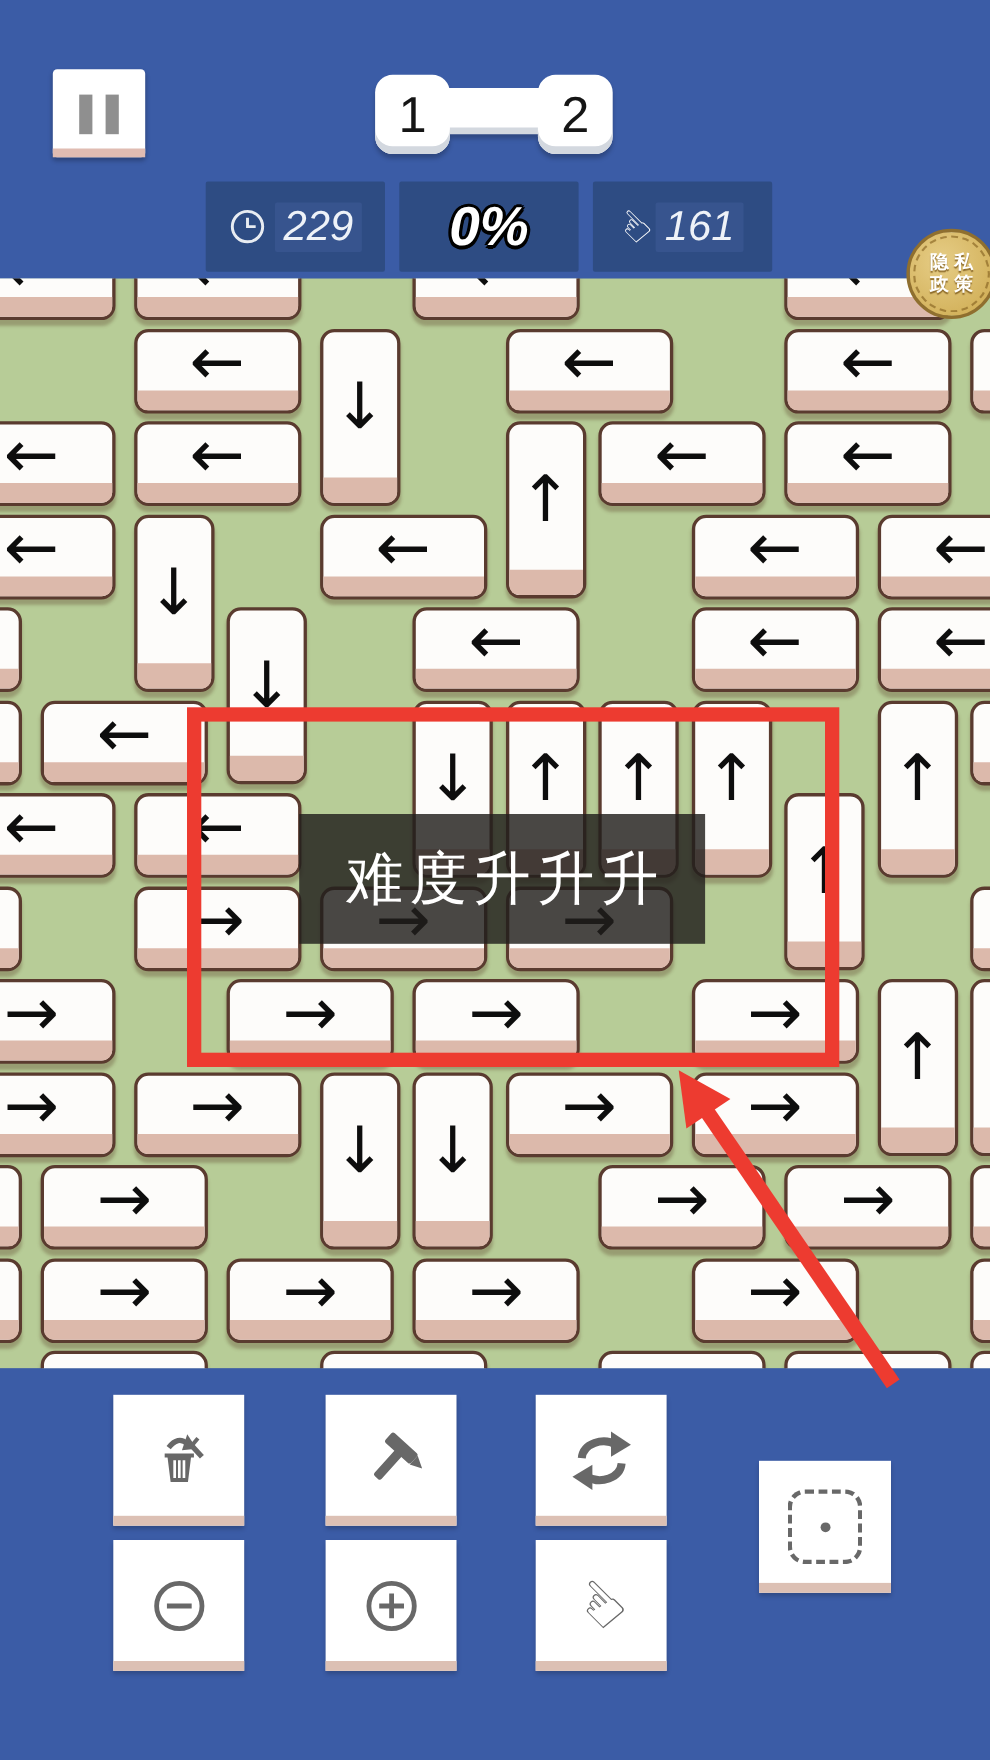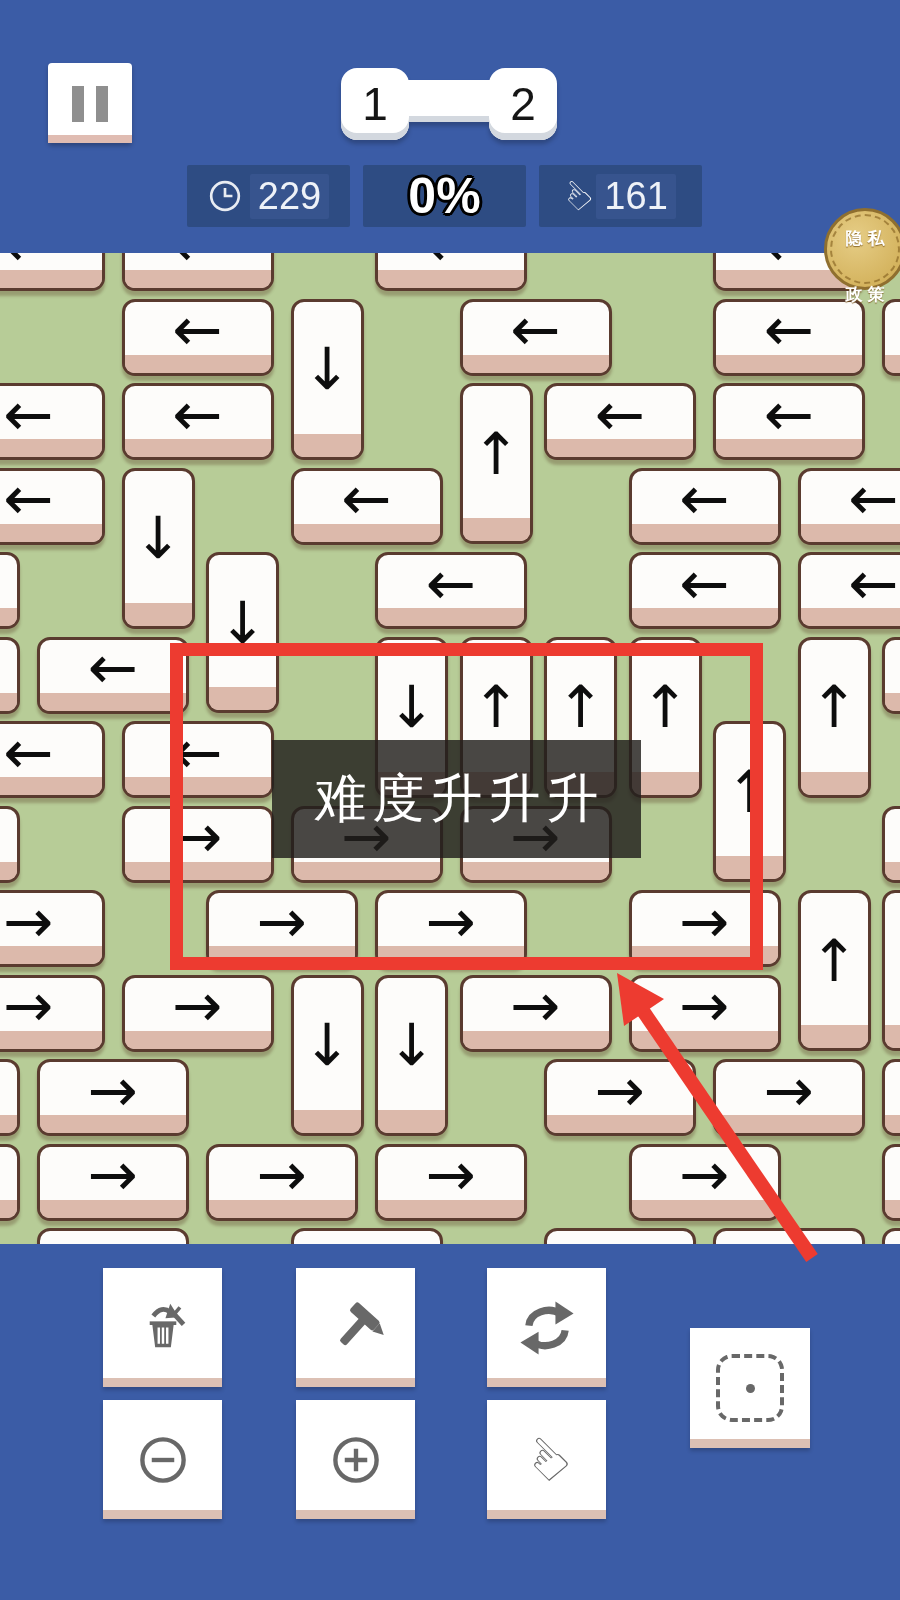--- a/index.html
+++ b/index.html
@@ -17,37 +17,37 @@
   .level-nav{position:absolute;left:341px;top:64px;width:216px;height:80px;
              filter:drop-shadow(0 4px 2px rgba(0,0,0,.22));}
   .level-block{position:absolute;top:4px;width:68px;height:72px;background:#fff;border-radius:16px;
                box-shadow:inset 0 -7px 0 #d3d8df;display:flex;align-items:center;justify-content:center;
                font-size:46px;color:#151515;}
   .level-block.left{left:0;} .level-block.right{left:148px;}
   .level-bar{position:absolute;left:60px;top:16px;width:96px;height:42px;background:#fff;
              box-shadow:inset 0 -6px 0 #d3d8df;}
 
   .stats{position:absolute;left:187px;top:165px;width:530px;height:70px;display:flex;gap:13px;}
-  .stat-box{background:#2e4c83;height:62px;width:163px;display:flex;align-items:center;
-            justify-content:center;gap:8px;border-radius:2px;}
+  .stat-box{background:#2e4c83;height:82px;width:163px;display:flex;align-items:center;
+            justify-content:center;gap:8px;border-radius:2px;font-style:italic;}
   .stat-num{color:#eef2f8;font-size:38px;background:#37548e;padding:1px 8px;border-radius:2px;}
   .stat-pct{color:#ffffff;font-size:50px;font-weight:bold;
             text-shadow:-3px 0 0 #000,3px 0 0 #000,0 -3px 0 #000,0 3px 0 #000,
                         -2px -2px 0 #000,2px 2px 0 #000,-2px 2px 0 #000,2px -2px 0 #000;}
   .hand-glyph{display:inline-block;color:#fff;font-size:38px;transform:rotate(-45deg);
               font-family:"DejaVu Sans",sans-serif;}
 
   .privacy-coin{position:absolute;left:824px;top:208px;width:82px;height:82px;border-radius:50%;
                 background:radial-gradient(circle at 38% 35%,#e6cd86,#cda94e);
                 border:3px solid #8f6f2f;box-sizing:border-box;z-index:60;
                 display:flex;flex-direction:column;align-items:center;justify-content:center;}
   .privacy-coin::before{content:"";position:absolute;inset:3px;border:2px dashed rgba(135,100,35,.65);
                 border-radius:50%;}
   .coin-line{color:#fff;font-size:17px;font-weight:bold;line-height:20px;letter-spacing:5px;
-             text-indent:5px;text-shadow:0 1px 1px rgba(120,85,25,.8);margin-top:36px;}
+             text-indent:5px;text-shadow:0 1px 1px rgba(120,85,25,.8);}
 
   
   .board{position:absolute;left:0;top:253px;width:900px;height:991px;background:#b7cc97;
          overflow:hidden;z-index:1;}
   .tile{position:absolute;box-sizing:border-box;background:#fdfcfa;border:3px solid #5a3b2f;
         border-radius:13px;box-shadow:0 5px 3px rgba(88,60,38,.32);}
   .tile.h{width:152px;height:77px;}
   .tile.v{width:73px;height:161px;}
   .tile::after{content:"";position:absolute;left:0;right:0;bottom:0;background:#dcb9ab;
                border-radius:0 0 9px 9px;}

